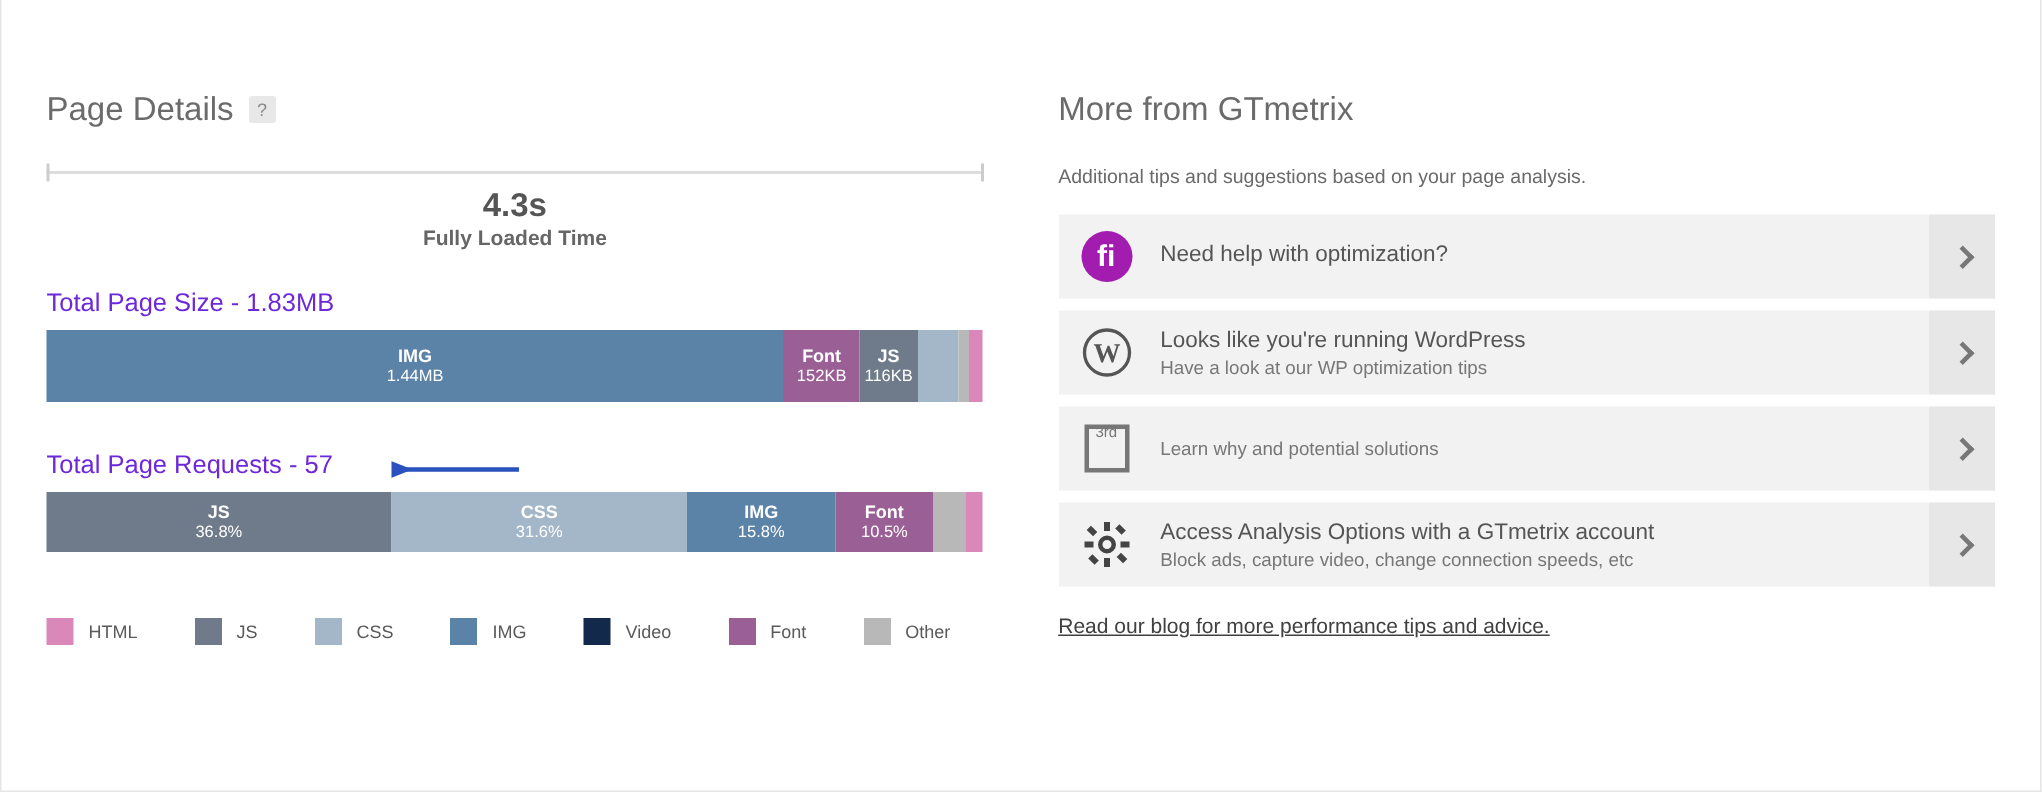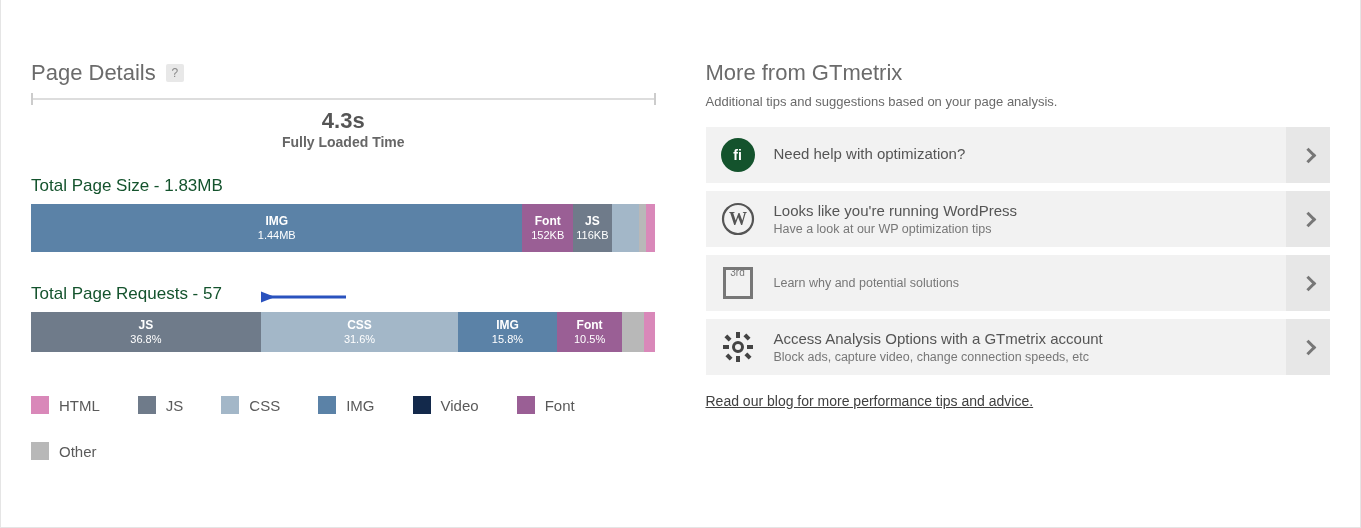--- a/index.html
+++ b/index.html
@@ -18,21 +18,21 @@
     gap: 50px;
   }
   .left { flex: 1; max-width: 640px; }
   .right { flex: 1; max-width: 640px; }
 
   h2 {
     font-size: 22px;
     font-weight: 400;
     color: #6b6b6b;
     margin-top: 40px;
-    margin-bottom: 8px;
+    margin-bottom: 24px;
     display: flex;
     align-items: center;
     gap: 10px;
   }
   .help-badge {
     display: inline-flex;
     align-items: center;
     justify-content: center;
     width: 18px;
     height: 18px;
@@ -80,21 +80,21 @@
   }
   .timeline-label {
     font-size: 14px;
     color: #666;
     font-weight: 700;
   }
 
   h3 {
     font-size: 17px;
     font-weight: 400;
-    color: #14532d;
+    color: #6d28d9;
     margin-bottom: 8px;
   }
 
   .bar {
     display: flex;
     height: 48px;
     width: 100%;
     margin-bottom: 28px;
   }
   .bar.small { height: 40px; }
@@ -125,21 +125,21 @@
   .legend {
     display: flex;
     flex-wrap: wrap;
     gap: 28px 38px;
     margin-top: 44px;
   }
   .legend-item {
     display: flex;
     align-items: center;
     gap: 10px;
-    font-size: 15px;
+    font-size: 12px;
     color: #5a5a5a;
   }
   .swatch {
     width: 18px;
     height: 18px;
   }
 
   
   .arrow-wrap {
     position: relative;
@@ -193,23 +193,23 @@
     display: inline-block;
     margin-top: 18px;
     font-size: 14px;
     color: #404040;
     text-decoration: underline;
   }
 
   
   .fi-circle {
     width: 34px; height: 34px; border-radius: 50%;
-    background: #14532d; color: #fff;
+    background: #a21caf; color: #fff;
     display:flex; align-items:center; justify-content:center;
-    font-weight:700; font-size:14px;
+    font-weight:700; font-size:20px;
   }
   .third-box {
     width: 30px; height: 32px; border: 3px solid #777;
     display:flex; align-items:flex-end; justify-content:center;
     font-size: 10px; color:#777; padding-bottom:18px;
   }
 </style>
 </head>
 <body>
 

